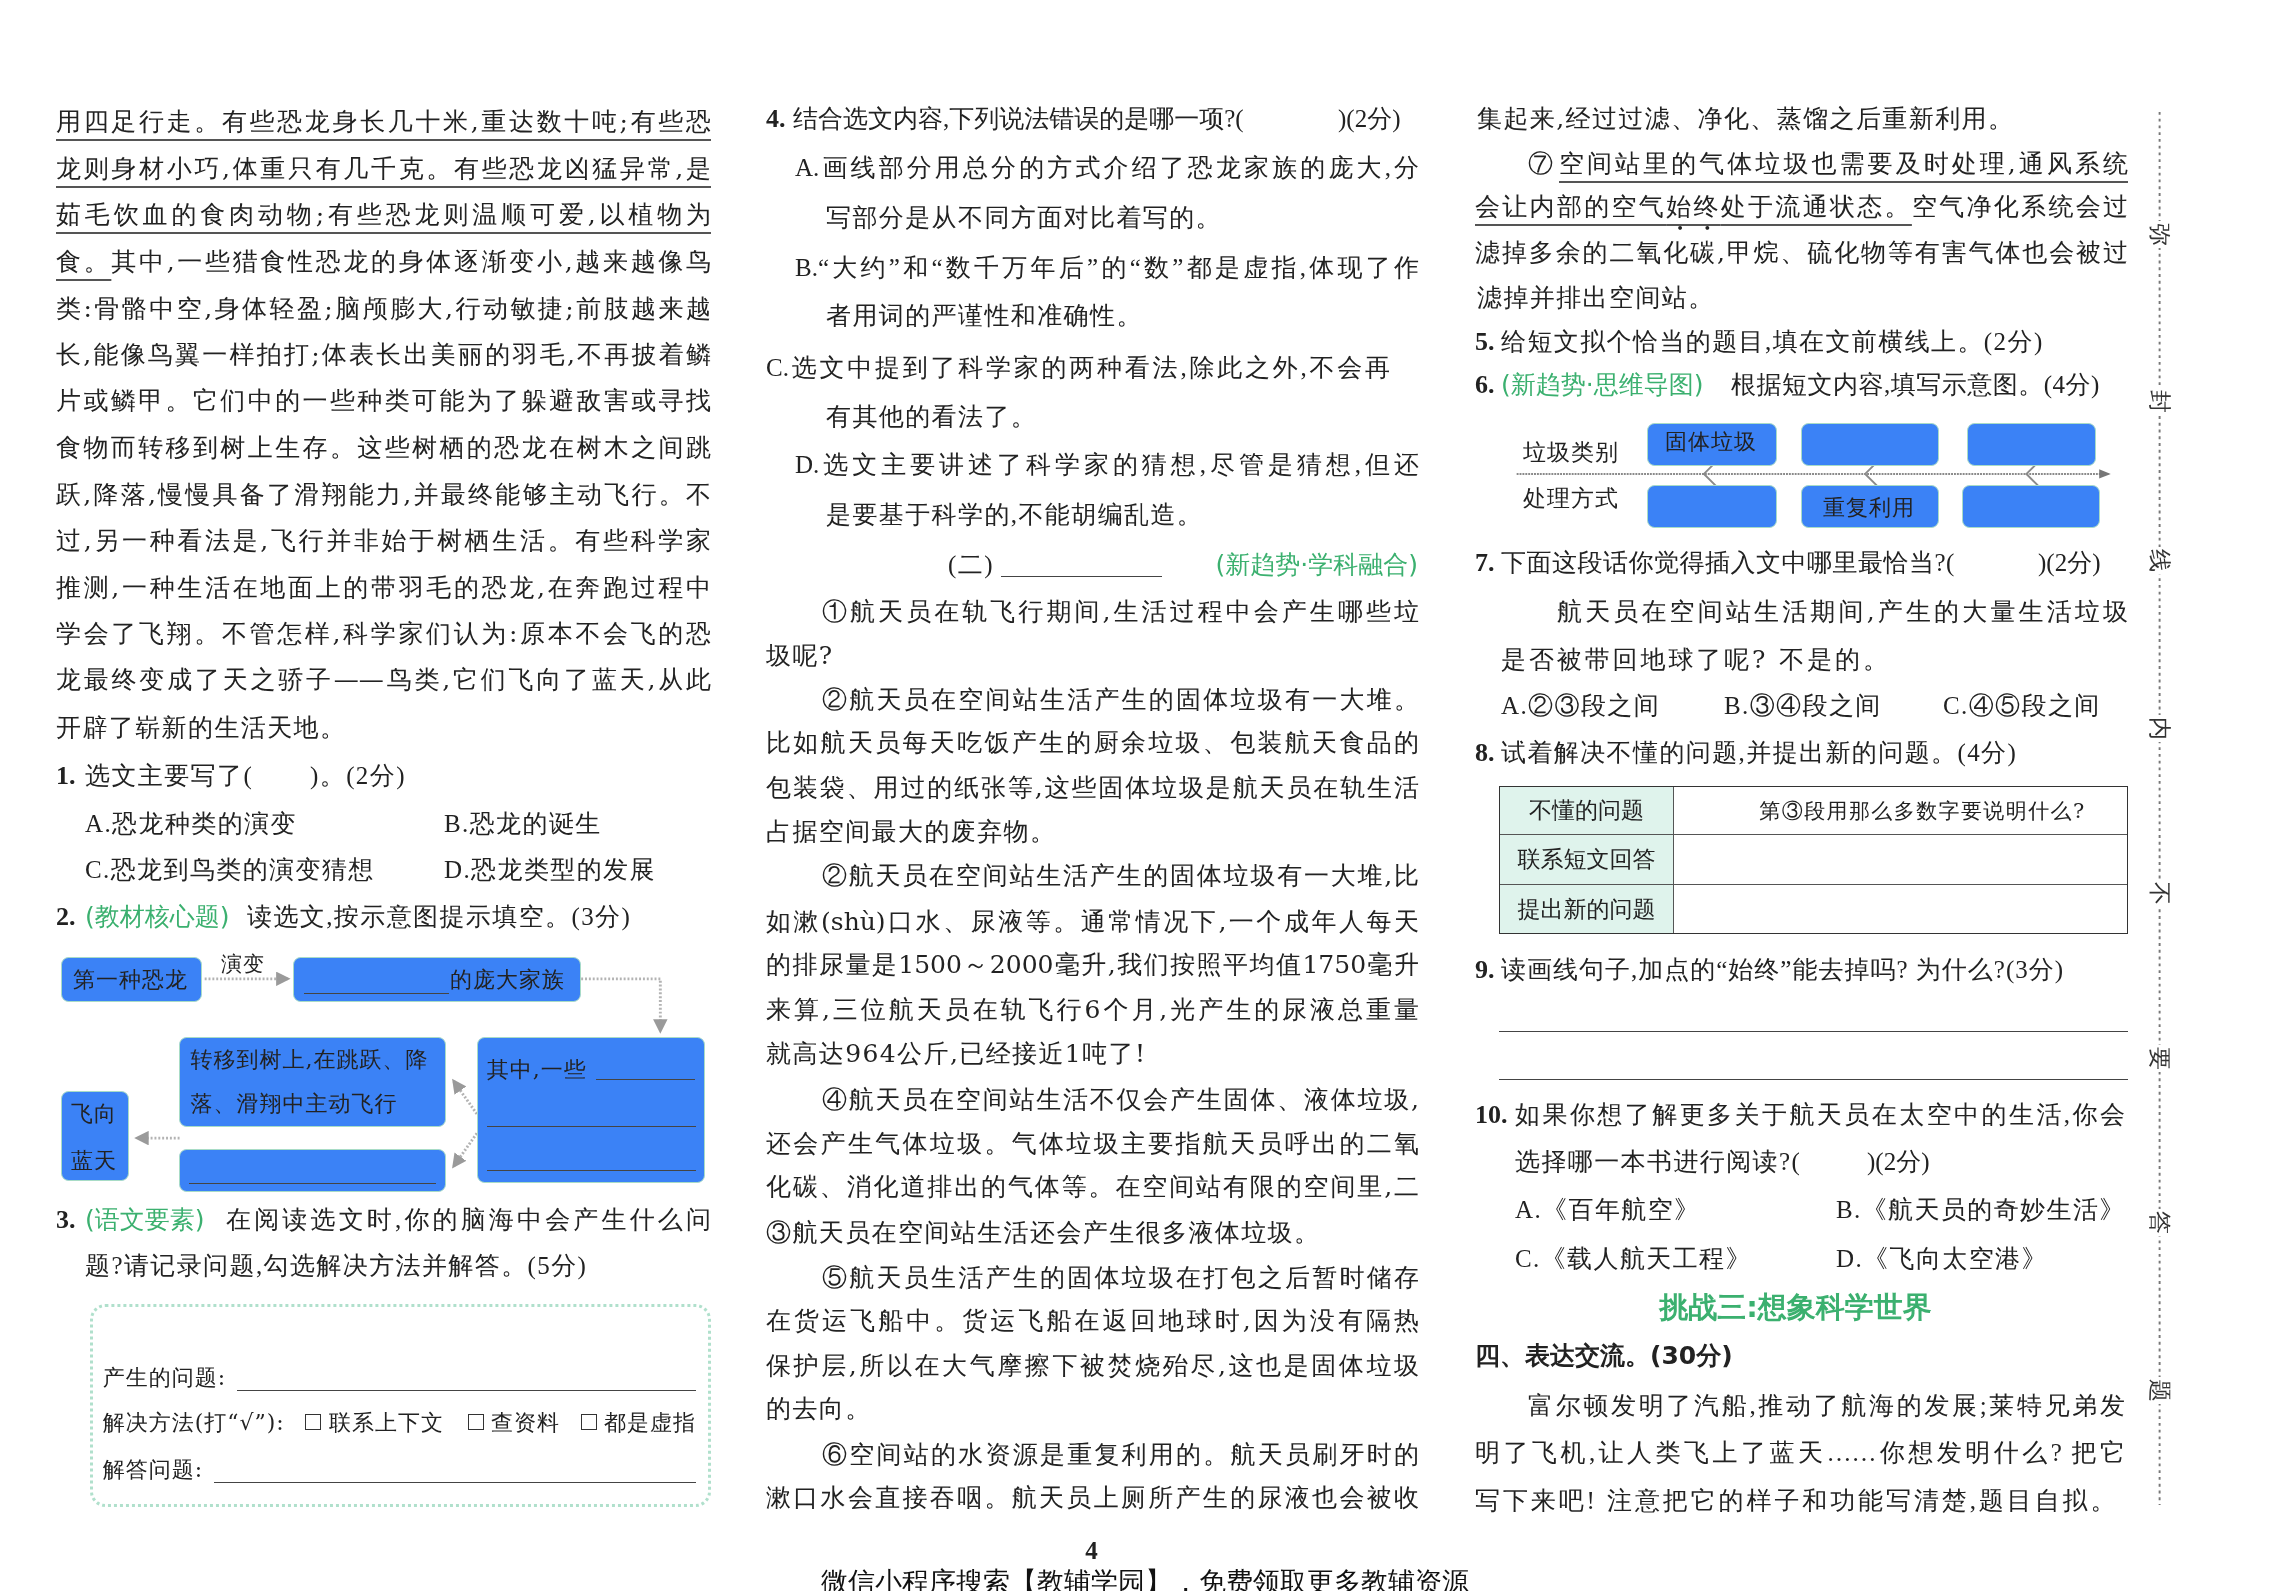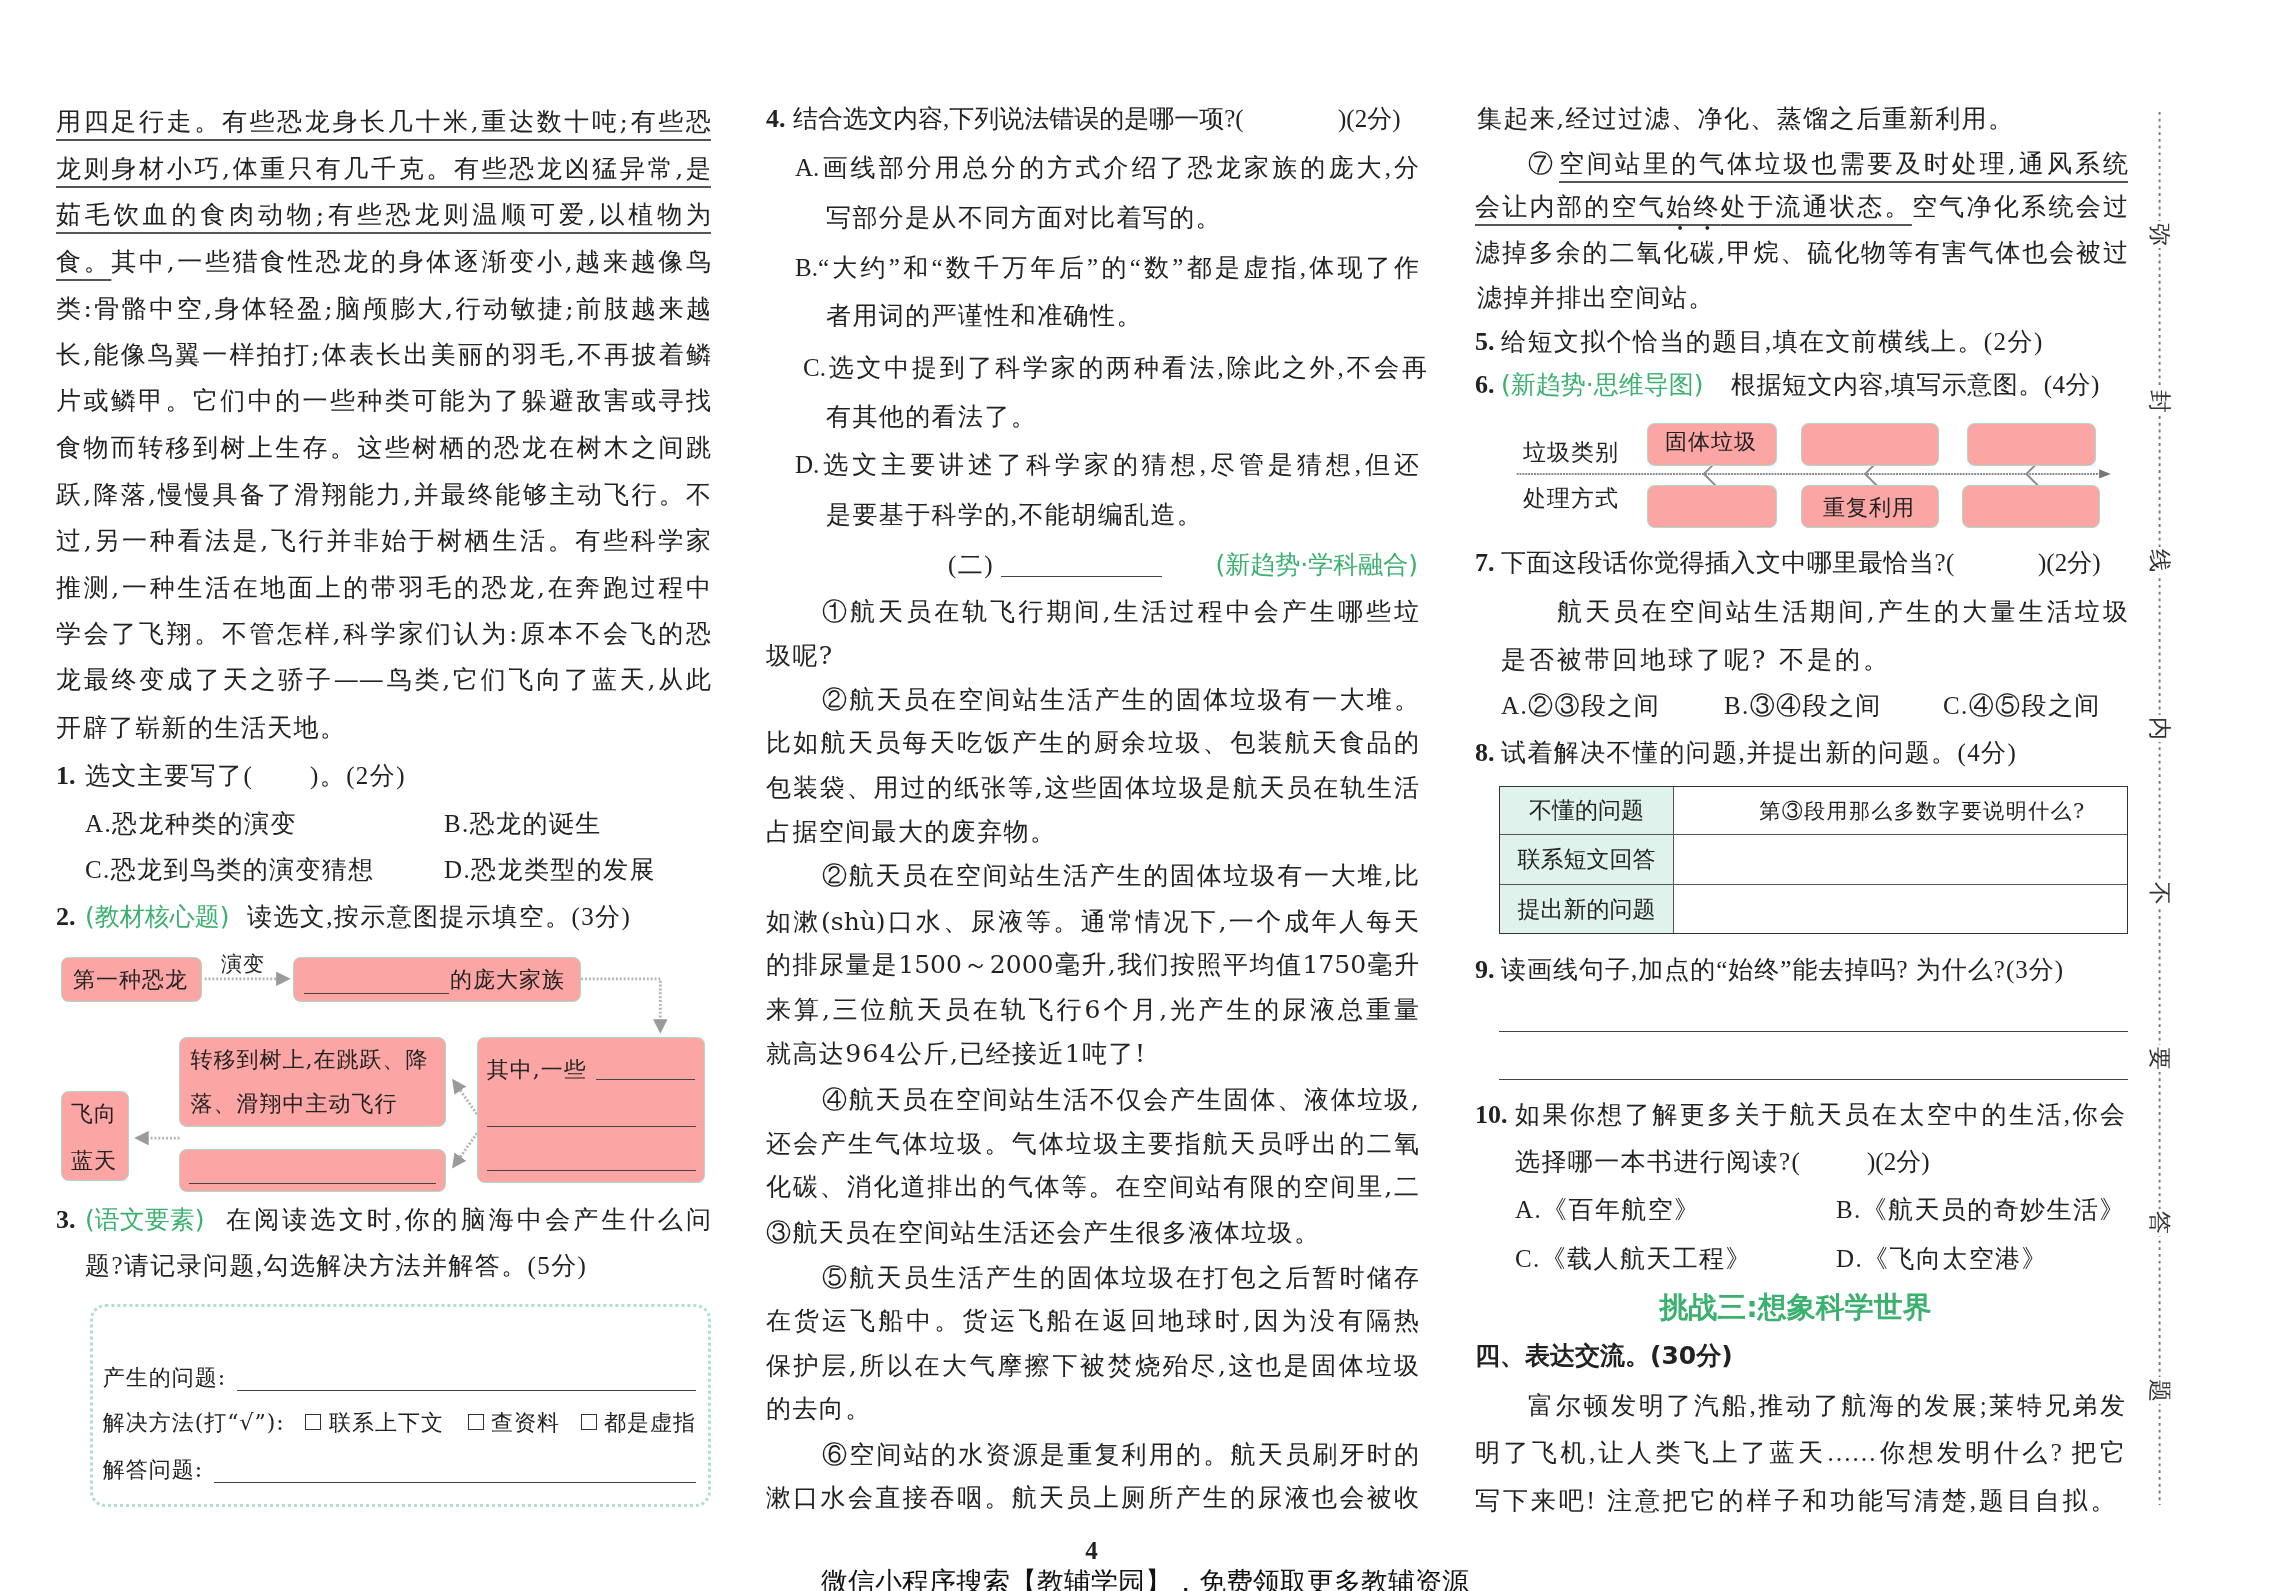--- a/index.html
+++ b/index.html
@@ -7,21 +7,21 @@
   .overlay { position: absolute; left: 0; top: 0; pointer-events: none; }
   .t { position: absolute; height: 35px; line-height: 35px; white-space: pre; }
   .kai { font-family: "DejaVu Serif", serif; font-size: 25px; letter-spacing: 1.4px; }
   .song { font-family: "Liberation Serif", serif; font-size: 25px; letter-spacing: 1.4px; }
   .hei { font-family: "DejaVu Sans", sans-serif; font-size: 25px; }
   .num { font-family: "Liberation Serif", serif; font-weight: 700; font-size: 26px; }
   .j { white-space: normal; text-align: justify; text-align-last: justify; letter-spacing: 0; }
   .green { color: #3bb06f; }
   .u { text-decoration: underline; text-decoration-color: #555555; text-decoration-thickness: 1.9px; text-underline-offset: 8.7px; }
   .em { -webkit-text-emphasis: filled dot; text-emphasis: filled dot; -webkit-text-emphasis-position: under; text-emphasis-position: under right; }
-  .box { position: absolute; box-sizing: border-box; border: 1.9px solid #a8dcc6; border-radius: 7.7px; background: #fca5a5; }
+  .box { position: absolute; box-sizing: border-box; border: 1.9px solid #a8dcc6; border-radius: 7.7px; background: #3b82f6; }
   .blank { position: absolute; height: 0; border-top: 1.9px solid #444444; }
   .card { position: absolute; left: 90px; top: 1279px; width: 621px; height: 203px; box-sizing: border-box; border: 3.9px dotted #b0e0cc; border-radius: 15.4px; }
   .cb { position: absolute; width: 16.4px; height: 16.4px; box-sizing: border-box; border: 1.4px solid #333333; top: 8.7px; }
   .dtext { position: absolute; font-family: "DejaVu Serif", serif; font-size: 22px; line-height: 35px; height: 35px; white-space: pre; letter-spacing: 1px; }
   .table { position: absolute; left: 1499px; top: 761px; width: 629px; height: 148px; box-sizing: border-box; border: 1.9px solid #333333; display: grid; grid-template-columns: 174px 1fr; grid-template-rows: 48px 50px 1fr; }
   .cell-h { background: #dff3ec; border-right: 1.4px solid #555555; display: flex; align-items: center; justify-content: center; font-family: "DejaVu Sans", sans-serif; font-size: 23px; }
   .cell-v { display: flex; align-items: center; justify-content: center; font-family: "DejaVu Serif", serif; font-size: 21px; letter-spacing: 1.4px; padding-left: 44px; }
   .row-b { border-bottom: 1.4px solid #555555; }
   .seal { position: absolute; left: 2146px; width: 27px; height: 27px; line-height: 27px; text-align: center; background: #ffffff; font-family: "DejaVu Serif", serif; font-size: 23px; transform: rotate(90deg); color: #333333; }
 </style>
@@ -139,21 +139,21 @@
 
   <div>
     <span class="t num" style="top:76px;left:766px">4.</span>
     <span class="t song" style="top:76px;left:793px;letter-spacing:0">结合选文内容,下列说法错误的是哪一项?(</span>
     <span class="t song" style="top:76px;left:1338px;letter-spacing:0">)(2分)</span>
 
     <div class="t song j" style="top:125px;left:795px;width:624px"><span>A.画线部分用总分的方式介绍了恐龙家族的庞大,分</span></div>
     <span class="t song" style="top:175px;left:826px">写部分是从不同方面对比着写的。</span>
     <div class="t song j" style="top:225px;left:795px;width:624px"><span>B.“大约”和“数千万年后”的“数”都是虚指,体现了作</span></div>
     <span class="t song" style="top:273px;left:826px">者用词的严谨性和准确性。</span>
-    <div class="t song j" style="top:325px;left:803px;width:624px"><span>C.选文中提到了科学家的两种看法,除此之外,不会再</span></div>
+    <div class="t song j" style="top:325px;left:766px;width:624px"><span>C.选文中提到了科学家的两种看法,除此之外,不会再</span></div>
     <span class="t song" style="top:374px;left:826px">有其他的看法了。</span>
     <div class="t song j" style="top:422px;left:795px;width:624px"><span>D.选文主要讲述了科学家的猜想,尽管是猜想,但还</span></div>
     <span class="t song" style="top:472px;left:826px">是要基于科学的,不能胡编乱造。</span>
 
     <span class="t song" style="top:522px;left:948px">(二)</span>
     <div class="blank" style="left:1001px;top:551px;width:161px"></div>
     <span class="t hei green" style="top:522px;left:1191px;width:227px;text-align:right">(新趋势·学科融合)</span>
 
     <div class="t kai j" style="top:569px;left:822px;width:597px"><span>①航天员在轨飞行期间,生活过程中会产生哪些垃</span></div>
     <span class="t kai" style="top:613px;left:766px">圾呢?</span>

